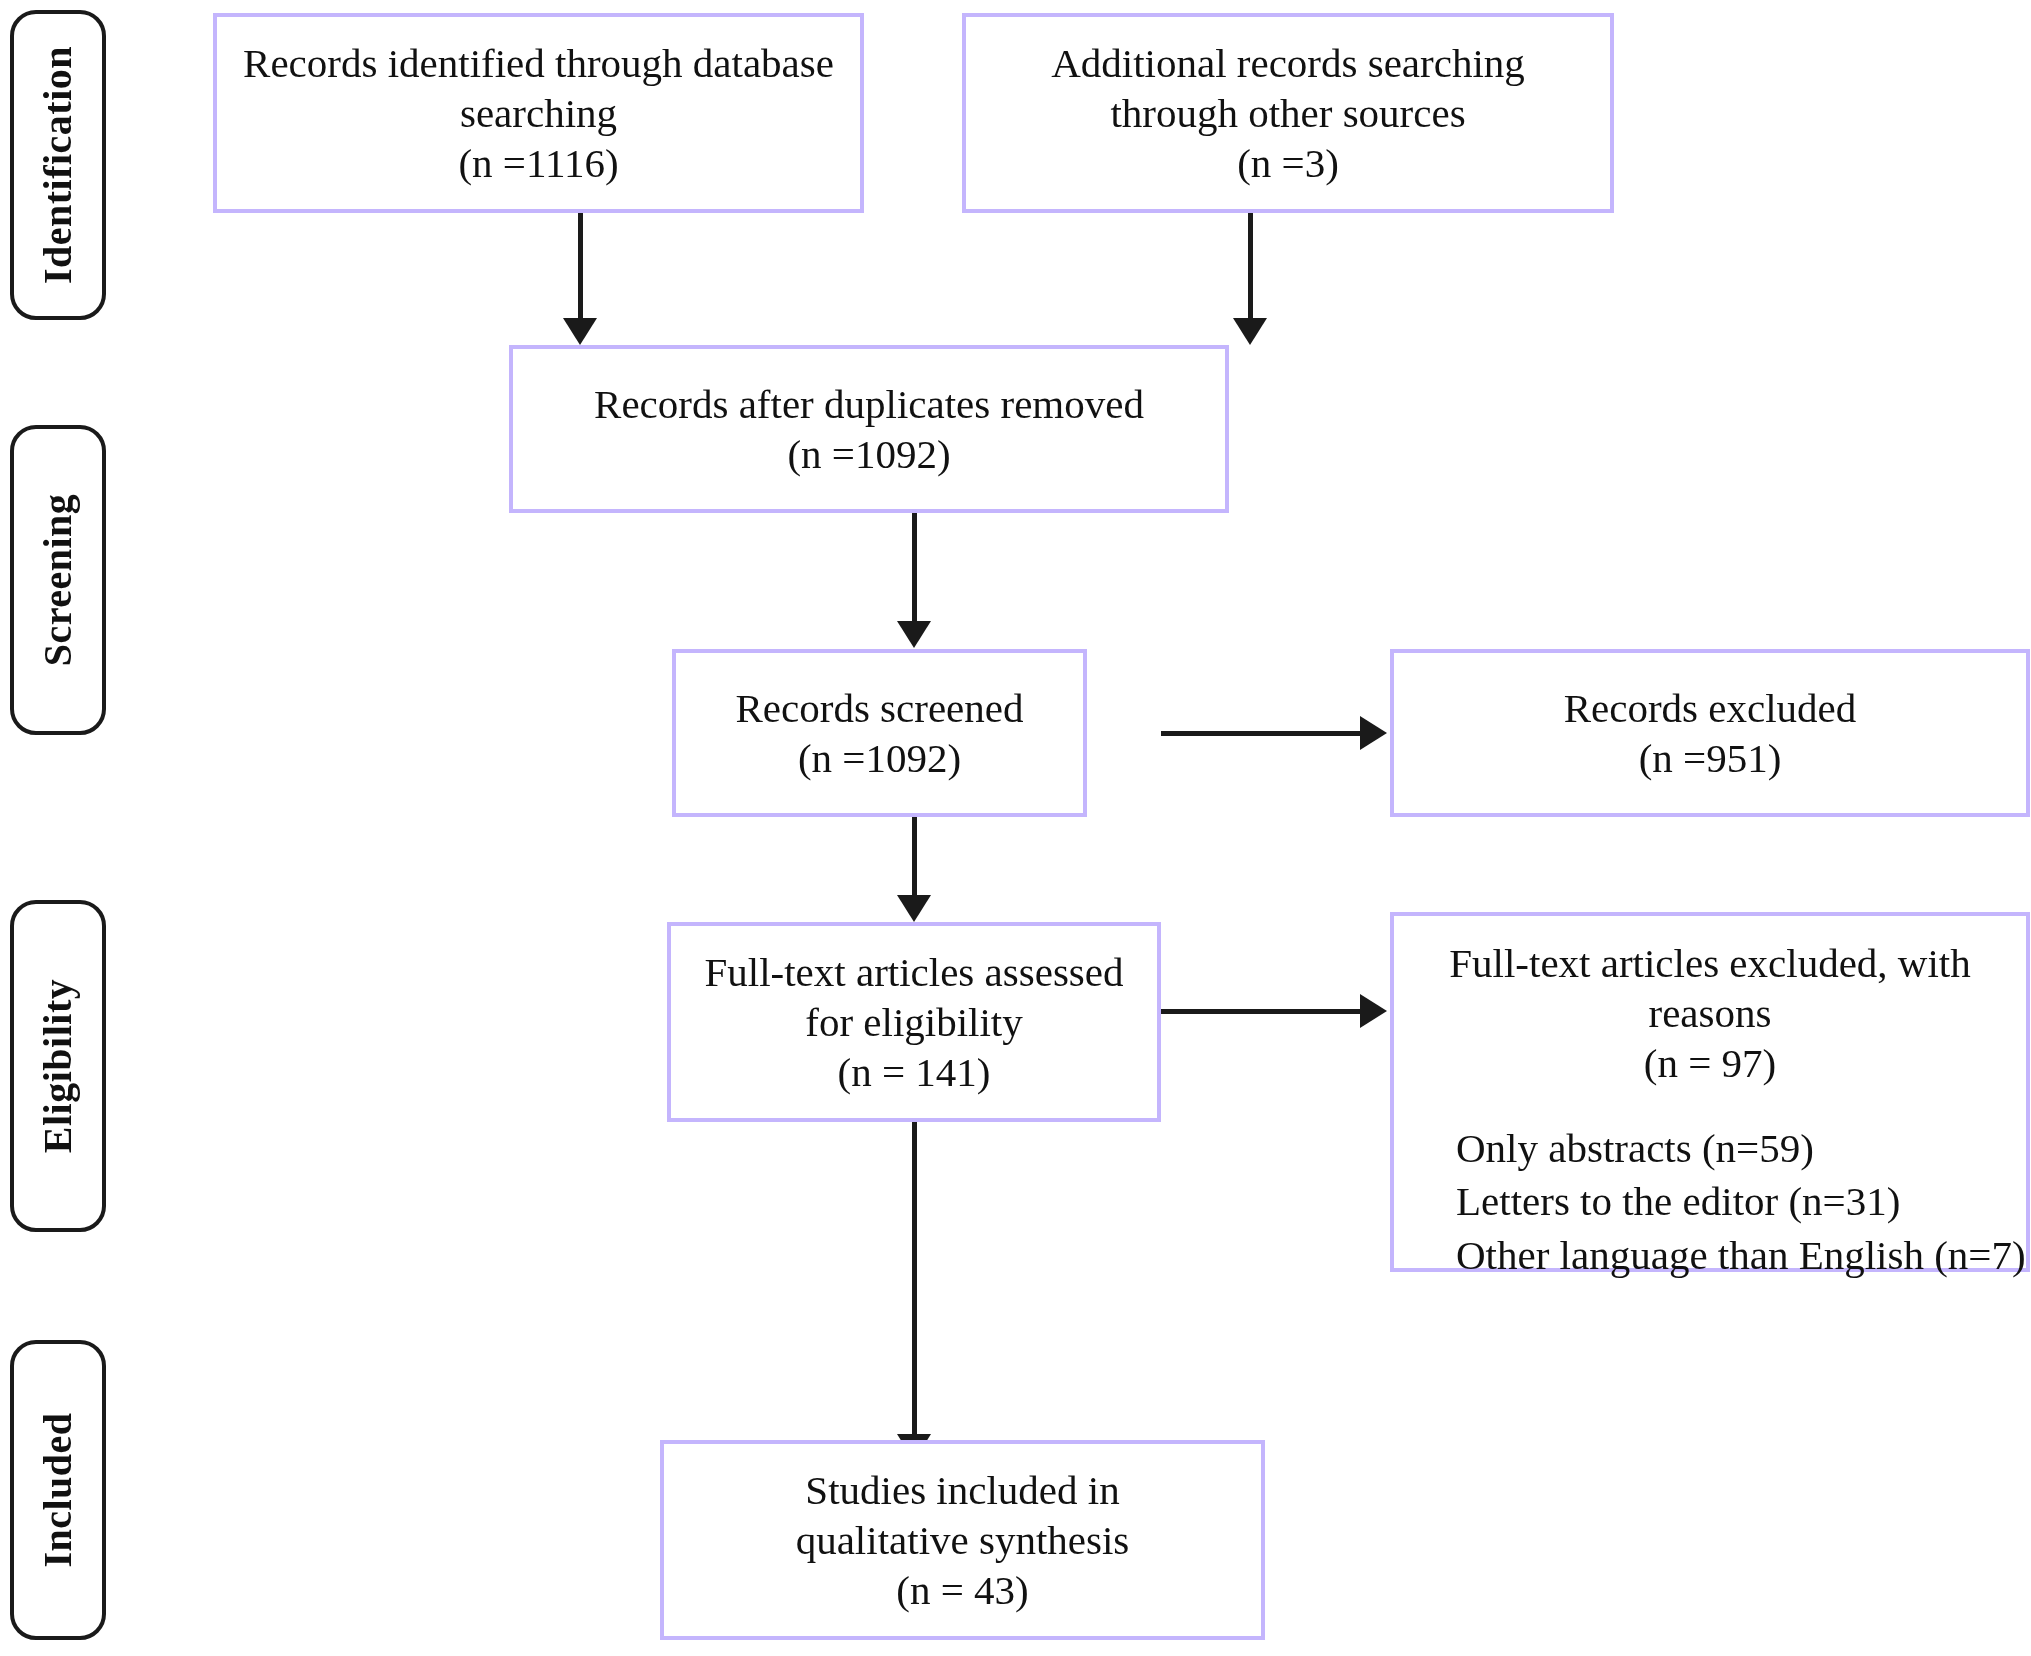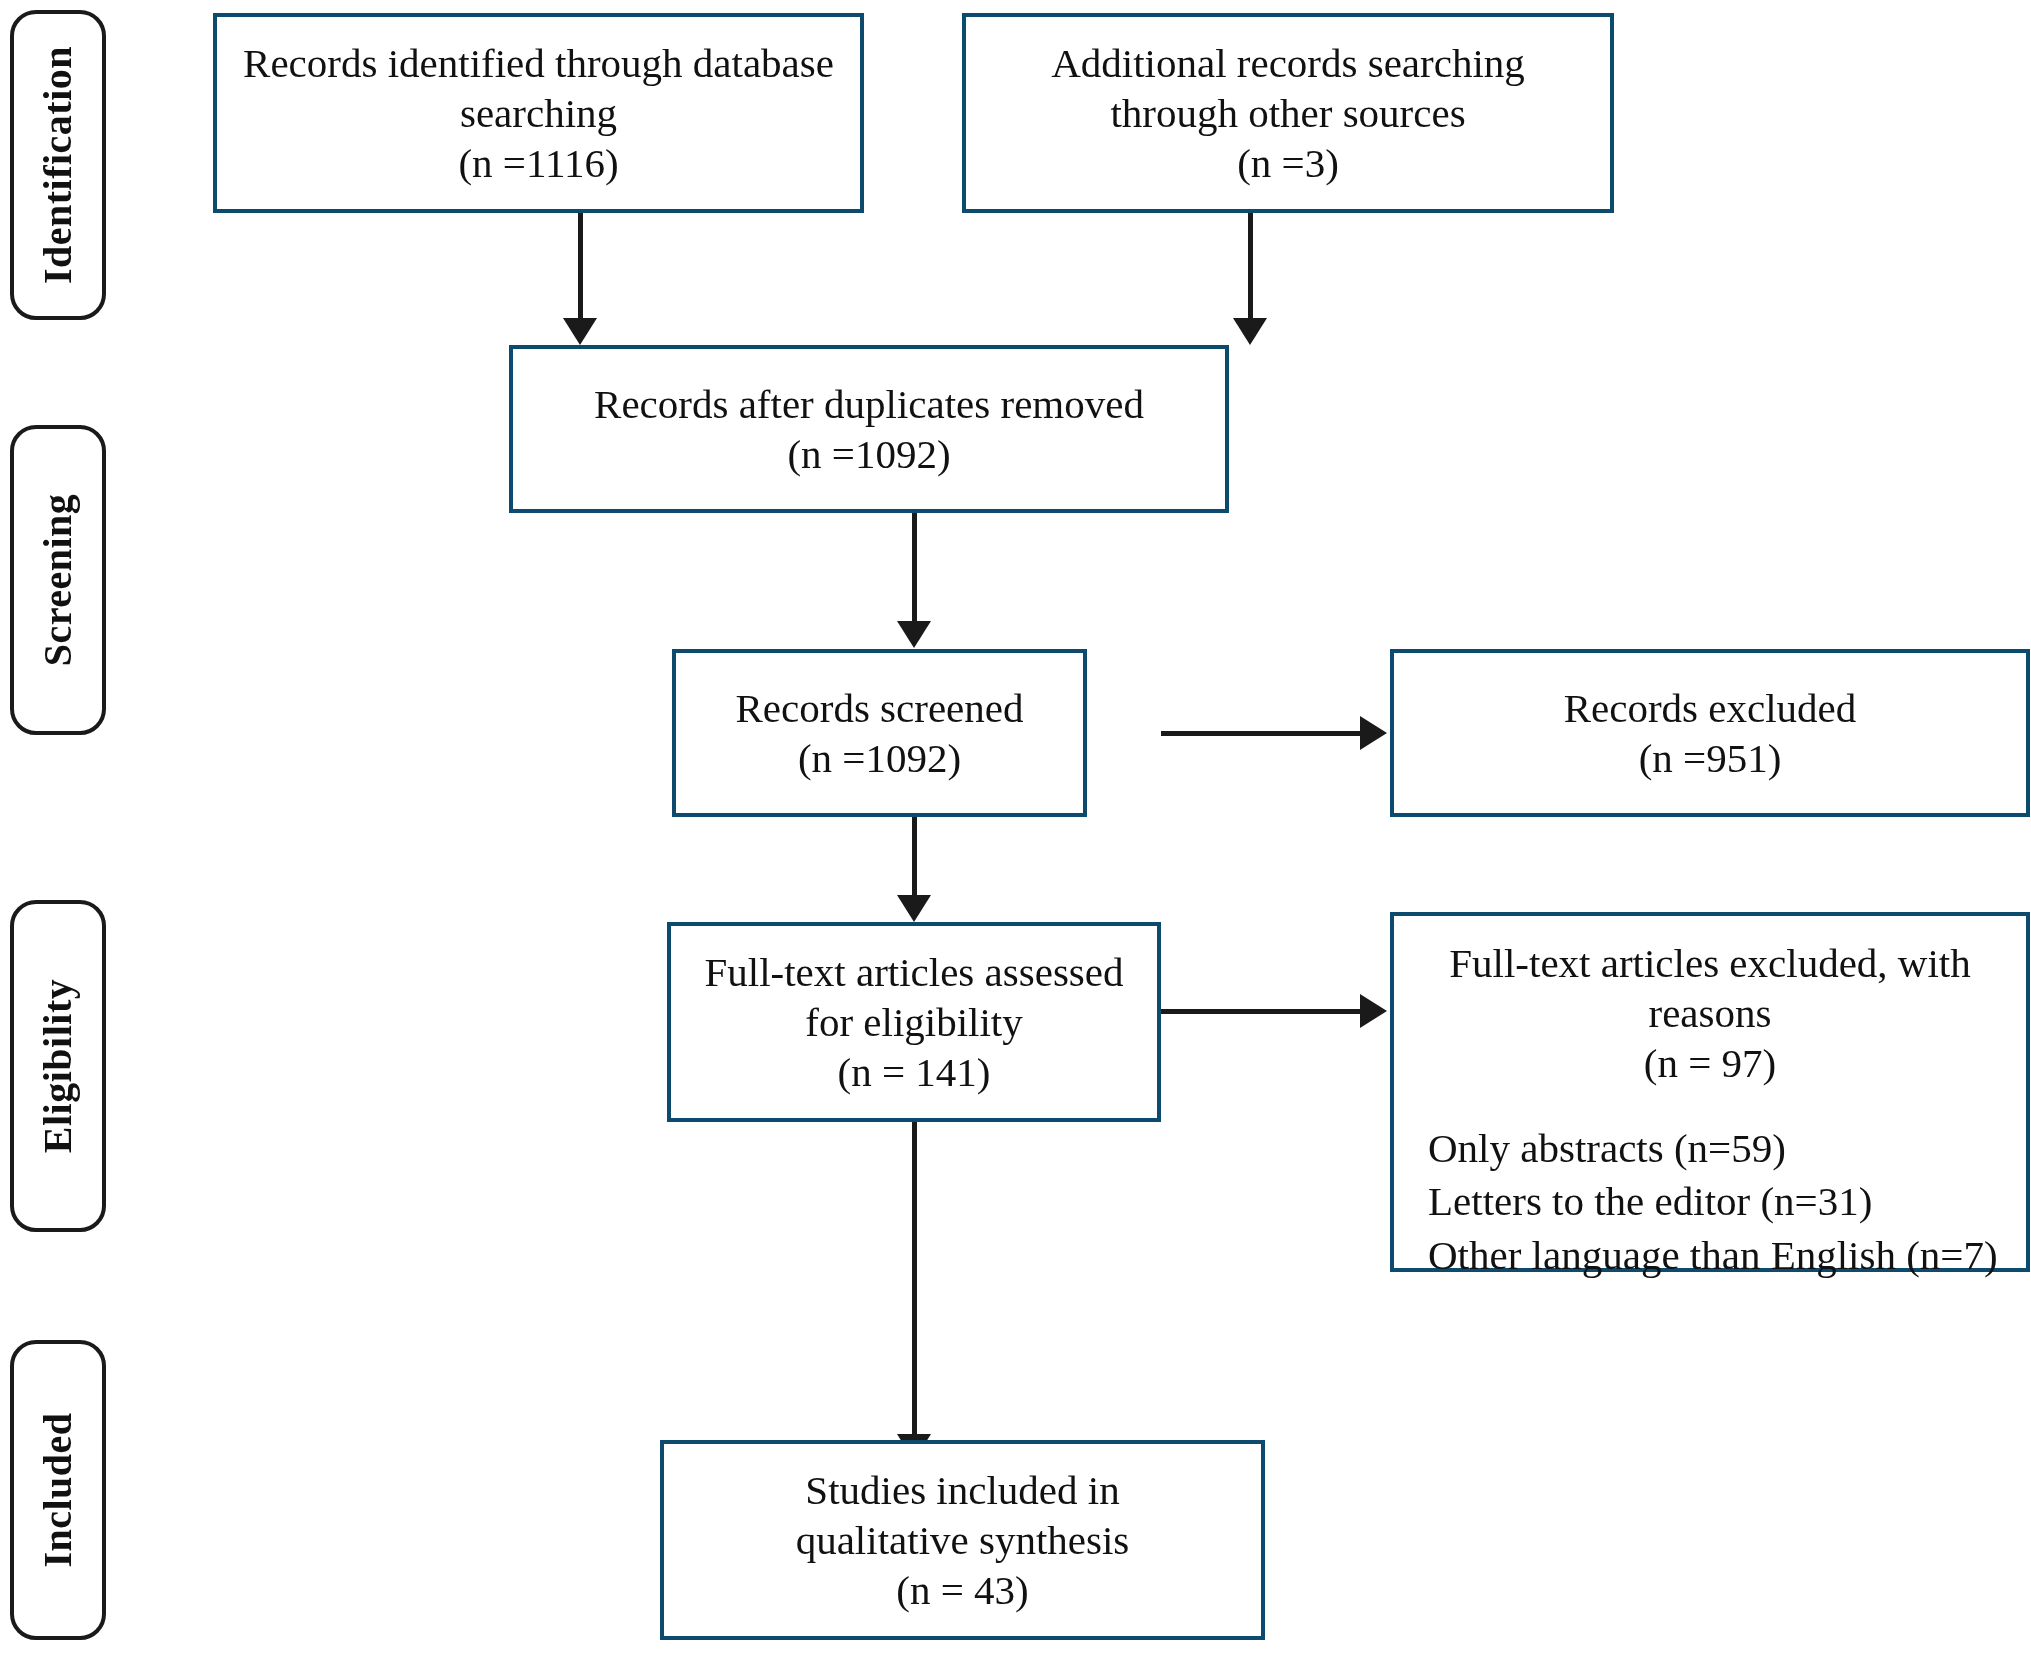--- a/index.html
+++ b/index.html
@@ -33,21 +33,21 @@
     transform: rotate(-90deg);
     white-space: nowrap;
     font-weight: bold;
     font-size: 40px;
     letter-spacing: 0.5px;
     line-height: 1;
   }
   
   .box {
     position: absolute;
-    border: 4px solid #0c4a6e;
+    border: 4px solid #c4b5fd;
     background: #ffffff;
     box-sizing: border-box;
     display: flex;
     flex-direction: column;
     align-items: center;
     justify-content: center;
     text-align: center;
     font-size: 41px;
     line-height: 1.22;
     padding: 6px 12px;
@@ -63,20 +63,21 @@
   .reasons {
     margin-top: 34px;
     align-self: flex-start;
     text-align: left;
     padding-left: 22px;
   }
   .reasons .line {
     display: block;
     white-space: nowrap;
     line-height: 1.30;
+    margin-left: 28px;
   }
   .v-line {
     position: absolute;
     width: 5px;
     background: #1a1a1a;
   }
   .h-line {
     position: absolute;
     height: 5px;
     background: #1a1a1a;

